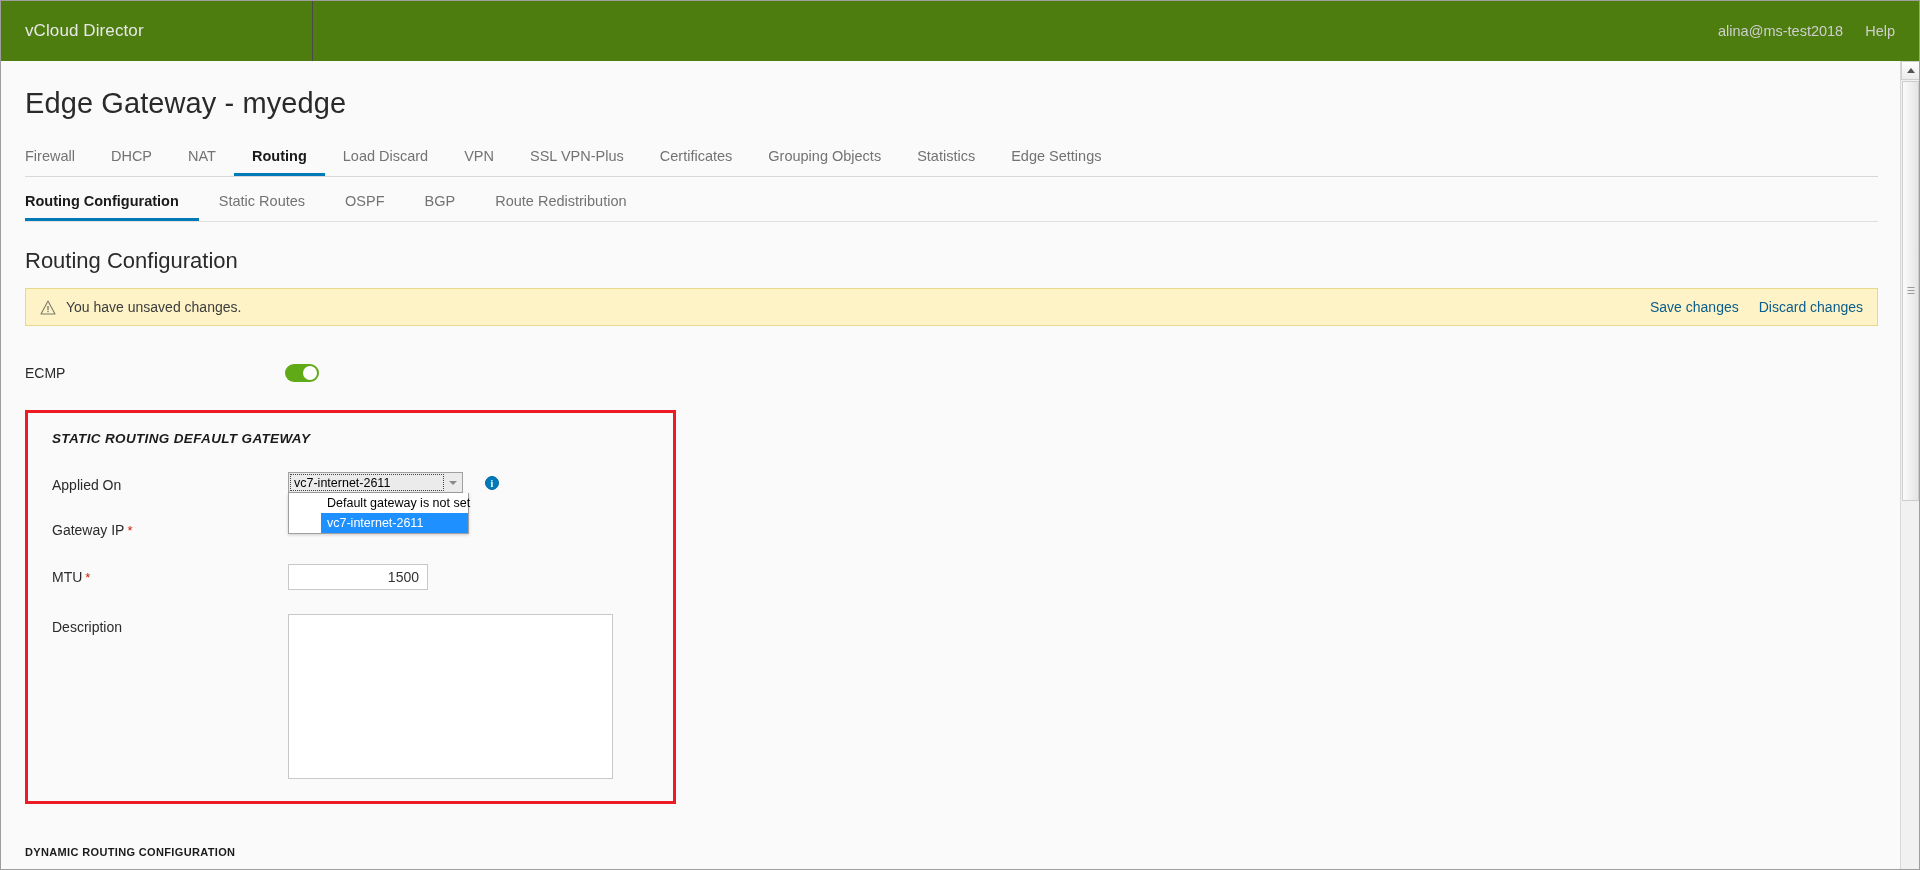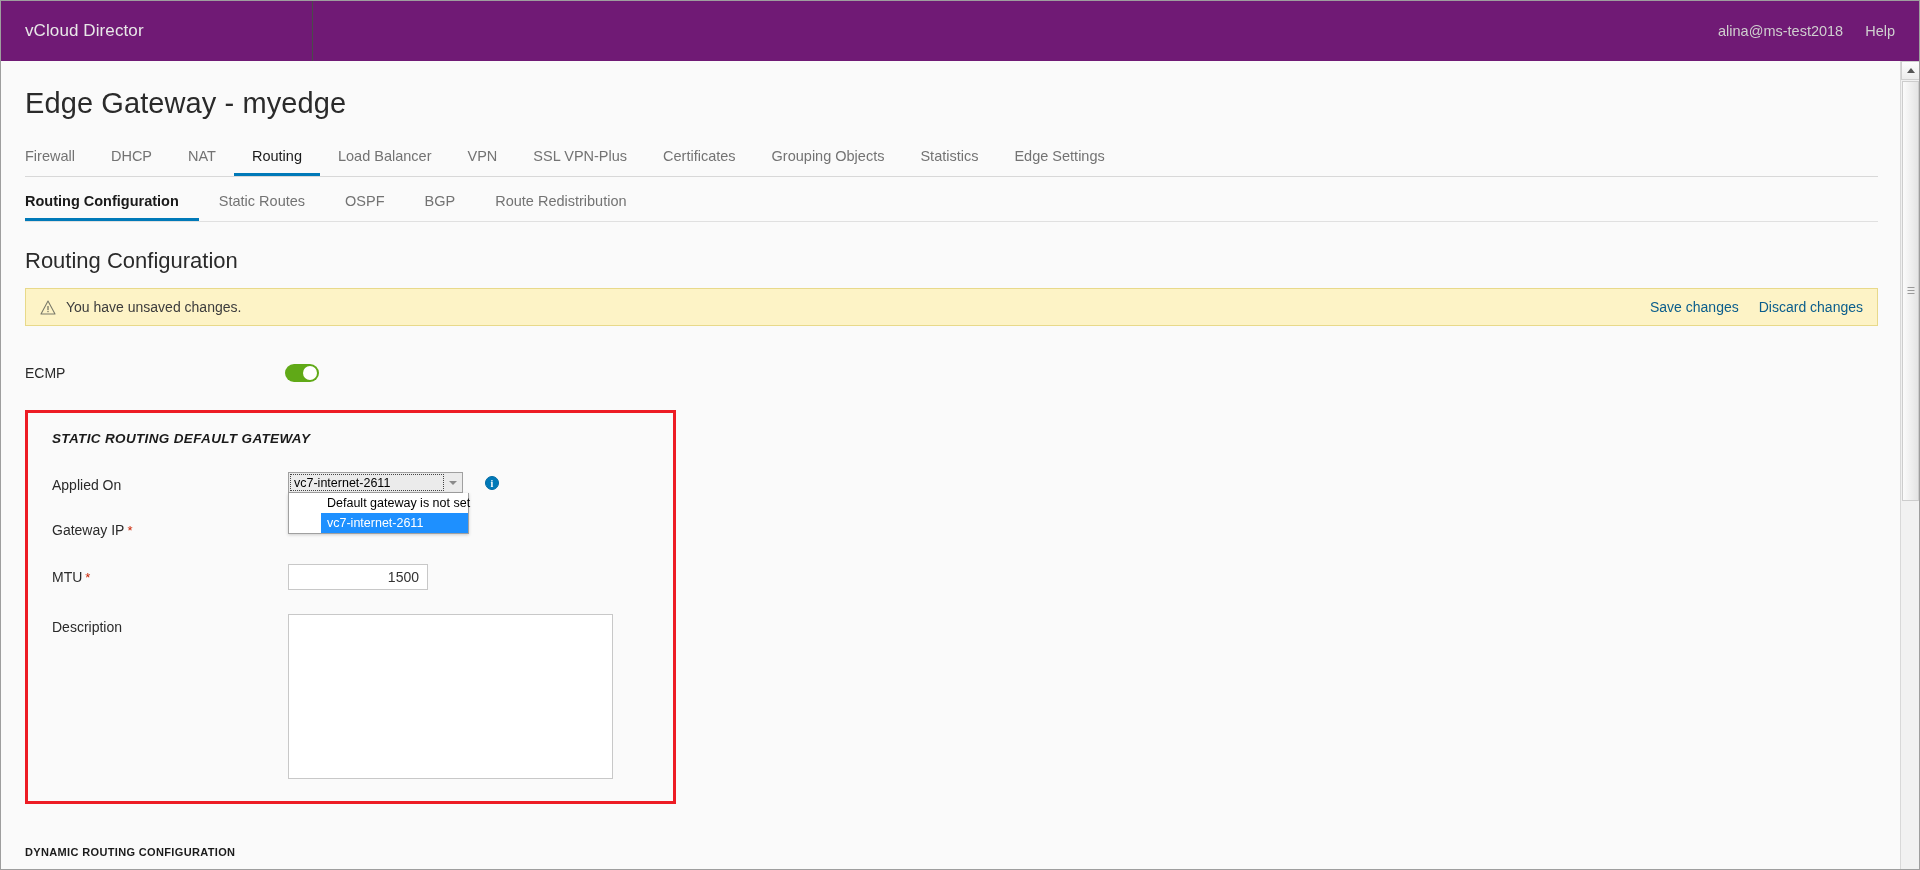--- a/index.html
+++ b/index.html
@@ -12,21 +12,21 @@
   }
   .browser {
     position:absolute; left:0; top:0; width:1920px; height:870px;
     background:#fff; border:1px solid #9e9e9e;
     overflow:hidden;
   }
 
   
   .topbar {
     position:absolute; left:0; top:0; width:1920px; height:60px;
-    background:#701a75;
+    background:#4d7c0f;
     display:flex; align-items:center;
   }
   .brand-cell {
     width:312px; height:60px; display:flex; align-items:center;
     padding-left:24px;
     border-right:1px solid #4a4a4a;
   }
   .brand-title {
     color:#e8e8e8; font-size:17px; letter-spacing:0.1px;
   }
@@ -55,21 +55,21 @@
     display:flex; align-items:flex-end; gap:0;
     border-bottom:1px solid #d8d8d8;
     margin-top:12px;
   }
   .tab-p {
     font-size:14.5px; color:#737373; padding:8px 18px 9px 18px;
     cursor:pointer; border-bottom:3px solid transparent;
     white-space:nowrap;
   }
   .tab-p:first-child { padding-left:0; }
-  .tab-p.active { color:#1a1a1a; font-weight:normal; border-bottom-color:#0079b8; }
+  .tab-p.active { color:#1a1a1a; font-weight:bold; border-bottom-color:#0079b8; }
 
   
   .tabs-secondary {
     display:flex; align-items:flex-end;
     border-bottom:1px solid #e0e0e0;
     margin-top:8px;
   }
   .tab-s {
     font-size:14.5px; color:#737373; padding:8px 20px 9px 20px;
     cursor:pointer; border-bottom:3px solid transparent; white-space:nowrap;
@@ -236,21 +236,21 @@
   <div class="page">
     <div class="page-inner">
 
       <div class="page-title">Edge Gateway - myedge</div>
 
       <div class="tabs-primary">
         <div class="tab-p">Firewall</div>
         <div class="tab-p">DHCP</div>
         <div class="tab-p">NAT</div>
         <div class="tab-p active">Routing</div>
-        <div class="tab-p">Load Balancer</div>
+        <div class="tab-p">Load Discard</div>
         <div class="tab-p">VPN</div>
         <div class="tab-p">SSL VPN-Plus</div>
         <div class="tab-p">Certificates</div>
         <div class="tab-p">Grouping Objects</div>
         <div class="tab-p">Statistics</div>
         <div class="tab-p">Edge Settings</div>
       </div>
 
       <div class="tabs-secondary">
         <div class="tab-s active">Routing Configuration</div>

